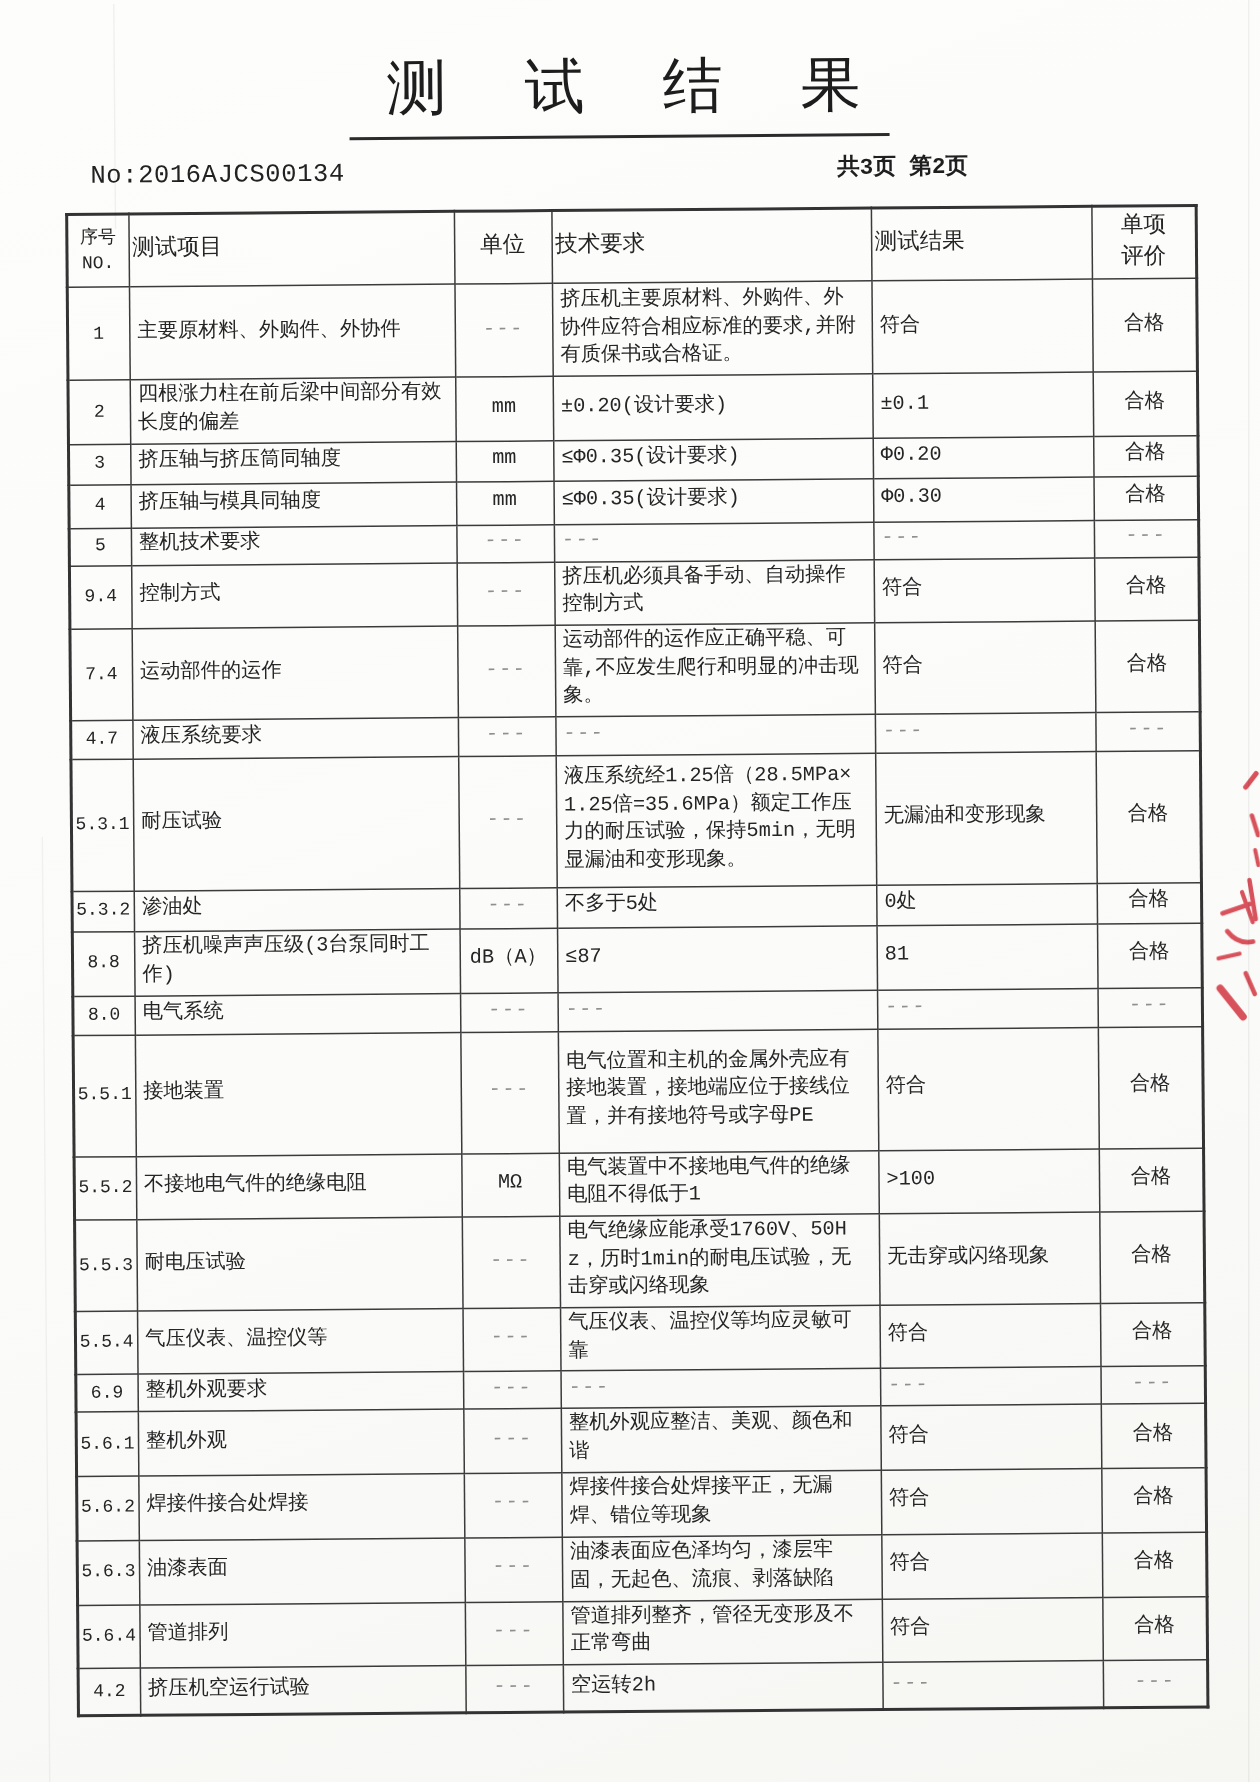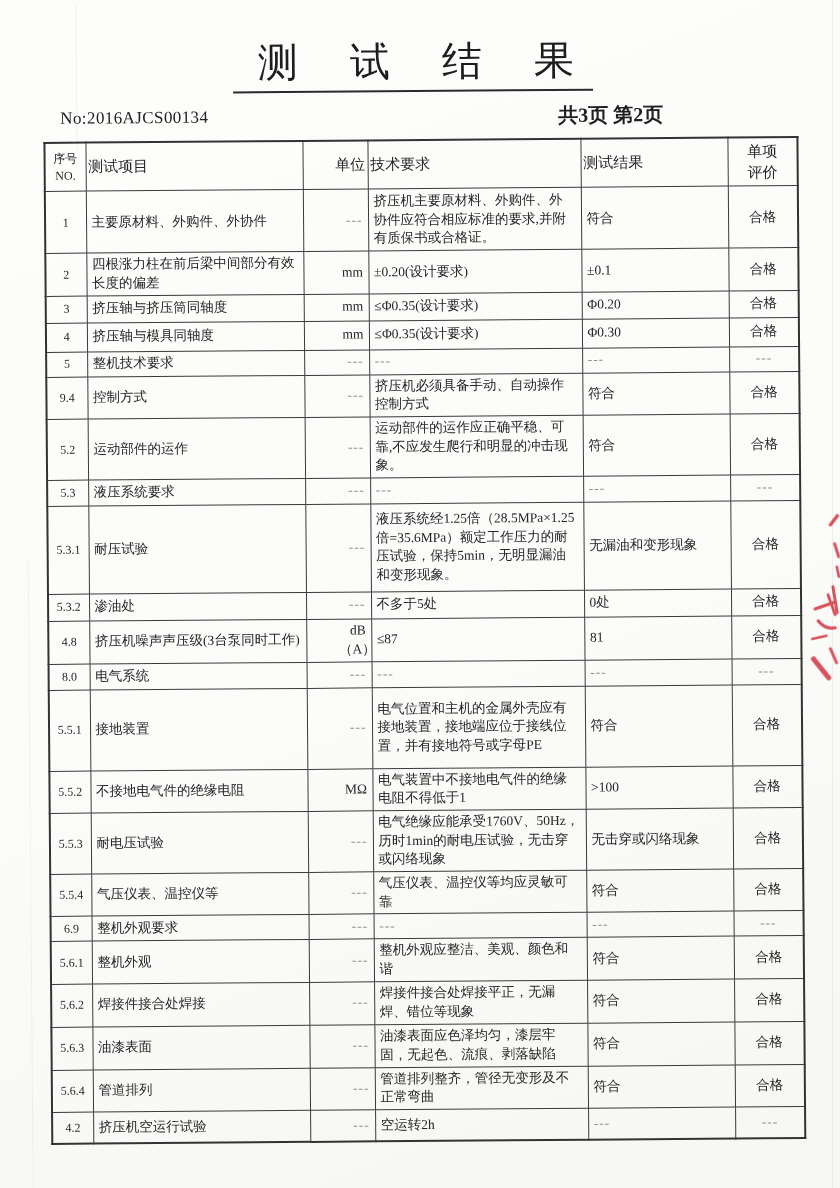--- a/index.html
+++ b/index.html
@@ -5,20 +5,21 @@
   html,body{margin:0;padding:0;}
   body{
     width:840px;height:1188px;position:relative;overflow:hidden;
     background:#f2f2f0;
     font-family:"Liberation Serif","DejaVu Serif",serif;
     color:#262626;
   }
   .page{
     position:absolute;inset:0;
     background:linear-gradient(160deg,#fdfdfc 0%,#fbfbfa 55%,#f6f6f3 100%);
+    font-family:Liberation Mono, monospace;
   }
   .tilt{
     position:absolute;inset:0;
     transform:rotate(-0.45deg);
     transform-origin:50% 50%;
   }
   
   .title{
     position:absolute;top:40px;left:0;right:0;margin:0;
     text-align:center;
@@ -29,41 +30,41 @@
     position:absolute;top:90px;left:237px;width:360px;height:2px;
     background:#2b2b2b;
   }
   
   .doc-number{
     position:absolute;left:64px;top:106px;
     font-size:17px;letter-spacing:0.4px;color:#222;
   }
   .page-indicator{
     position:absolute;left:562px;top:103px;
-    font-size:20px;font-weight:600;color:#1f1f1f;
+    font-size:15px;font-weight:600;color:#1f1f1f;
   }
   
   table{
     position:absolute;left:47px;top:139px;width:753px;
     border-collapse:collapse;table-layout:fixed;
     font-size:13.5px;line-height:1.38;color:#252525;
     border:2px solid #333;
   }
   th,td{
     border:1.5px solid #3b3b3b;
     padding:2px 5px;
     vertical-align:middle;
     overflow:hidden;
   }
   thead th{
     font-size:15px;font-weight:400;text-align:center;
     white-space:pre-line;padding:3px 2px;height:37px;
   }
   .col-no{text-align:center;font-size:12px;padding:2px 1px;}
-  .col-unit{text-align:right;padding-left:32px;}
+  .col-unit{text-align:center;}
   .col-evaluation{text-align:center;}
   .col-item,.col-result{text-align:left;}
   .col-requirement{text-align:left;word-break:break-all;}
   .muted{color:#8f8f8f;letter-spacing:1px;}
   
   .stamp{
     position:absolute;right:0;top:492px;width:36px;height:210px;
     overflow:hidden;filter:blur(0.4px);opacity:0.9;
   }
   
@@ -156,29 +157,29 @@
           </tr>
           <tr style="height: 42px;">
             <td class="col-no">9.4</td>
             <td class="col-item">控制方式</td>
             <td class="col-unit muted">---</td>
             <td class="col-requirement">挤压机必须具备手动、自动操作控制方式</td>
             <td class="col-result">符合</td>
             <td class="col-evaluation">合格</td>
           </tr>
           <tr style="height: 53px;">
-            <td class="col-no">5.2</td>
+            <td class="col-no">7.4</td>
             <td class="col-item">运动部件的运作</td>
             <td class="col-unit muted">---</td>
             <td class="col-requirement">运动部件的运作应正确平稳、可靠,不应发生爬行和明显的冲击现象。</td>
             <td class="col-result">符合</td>
             <td class="col-evaluation">合格</td>
           </tr>
           <tr style="height: 26px;">
-            <td class="col-no">5.3</td>
+            <td class="col-no">4.7</td>
             <td class="col-item">液压系统要求</td>
             <td class="col-unit muted">---</td>
             <td class="col-requirement muted">---</td>
             <td class="col-result muted">---</td>
             <td class="col-evaluation muted">---</td>
           </tr>
           <tr style="height: 88px;">
             <td class="col-no">5.3.1</td>
             <td class="col-item">耐压试验</td>
             <td class="col-unit muted">---</td>
@@ -188,21 +189,21 @@
           </tr>
           <tr style="height: 27px;">
             <td class="col-no">5.3.2</td>
             <td class="col-item">渗油处</td>
             <td class="col-unit muted">---</td>
             <td class="col-requirement">不多于5处</td>
             <td class="col-result">0处</td>
             <td class="col-evaluation">合格</td>
           </tr>
           <tr style="height: 43px;">
-            <td class="col-no">4.8</td>
+            <td class="col-no">8.8</td>
             <td class="col-item">挤压机噪声声压级(3台泵同时工作)</td>
             <td class="col-unit">dB（A）</td>
             <td class="col-requirement">≤87</td>
             <td class="col-result">81</td>
             <td class="col-evaluation">合格</td>
           </tr>
           <tr style="height: 26px;">
             <td class="col-no">8.0</td>
             <td class="col-item">电气系统</td>
             <td class="col-unit muted">---</td>

